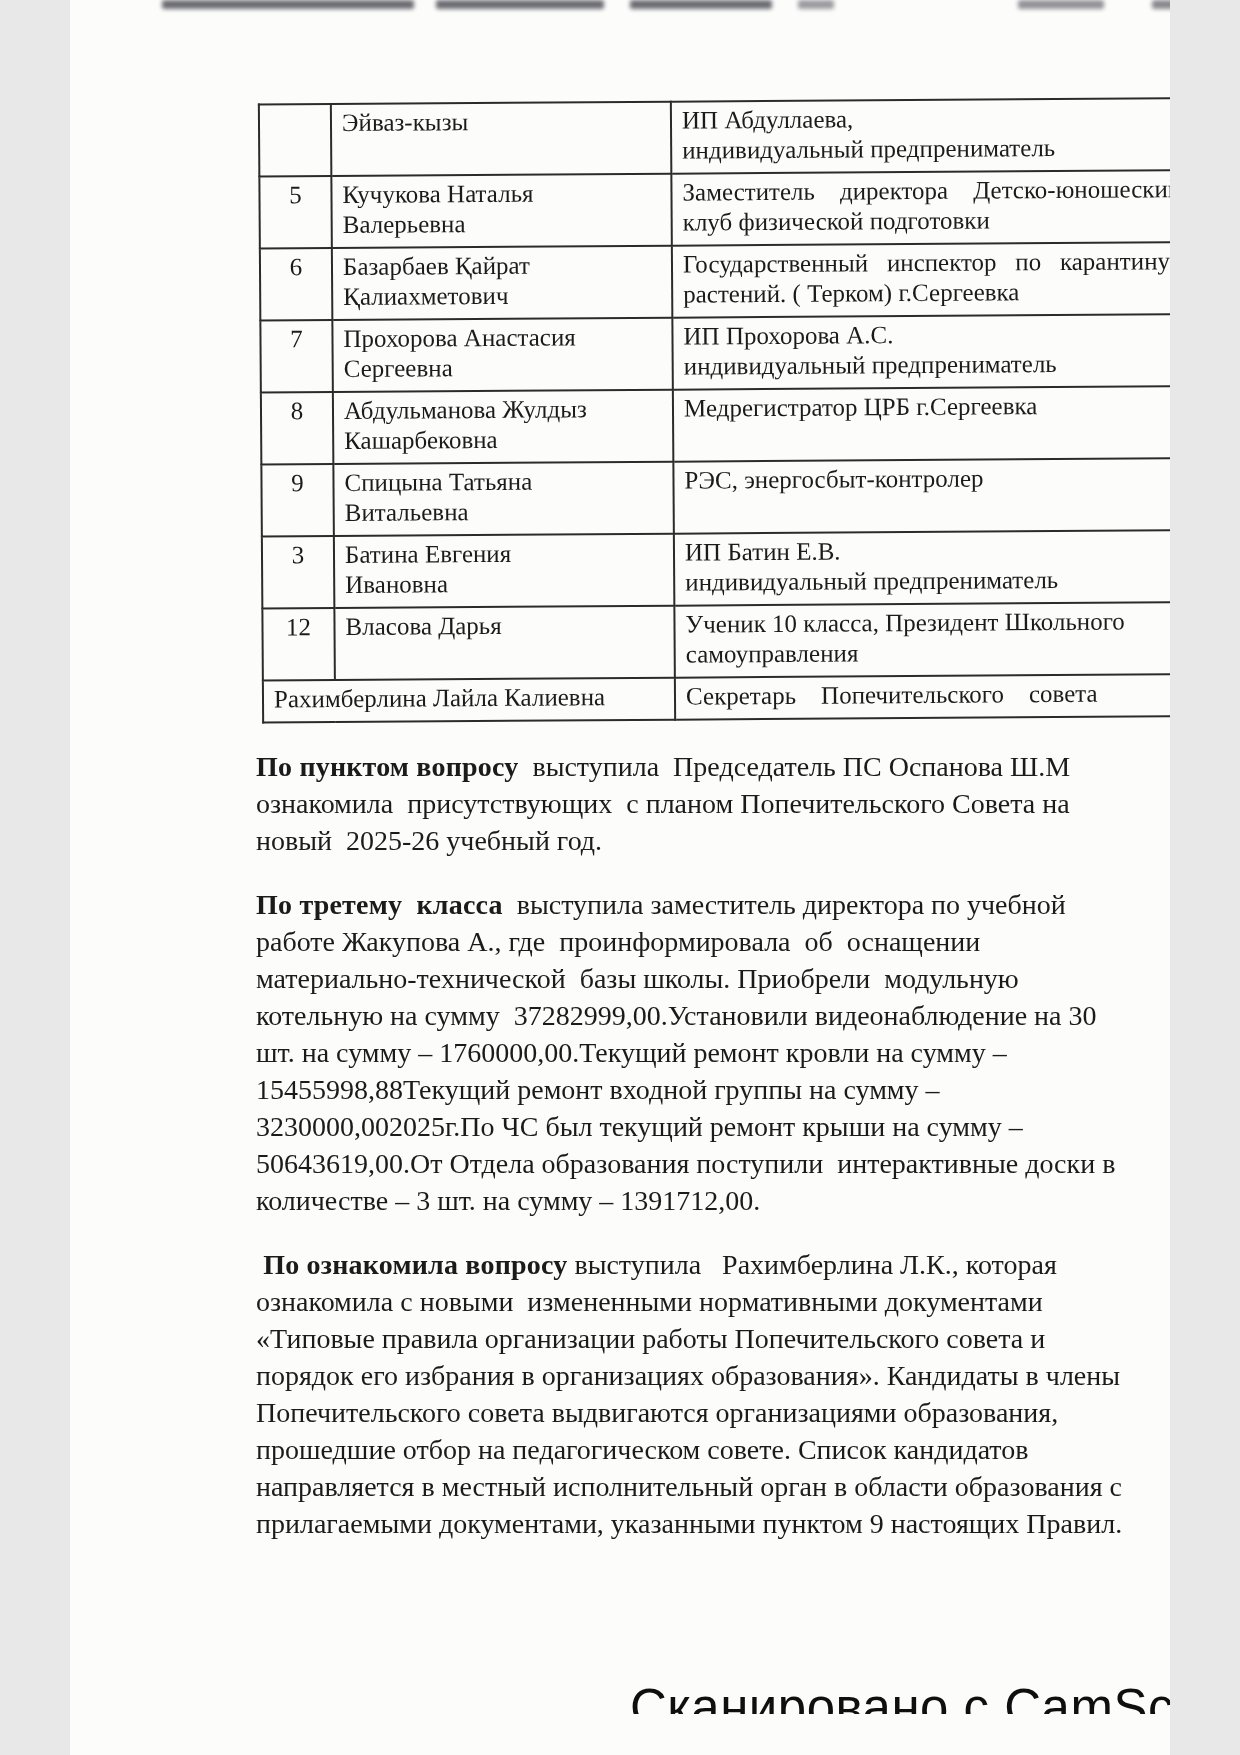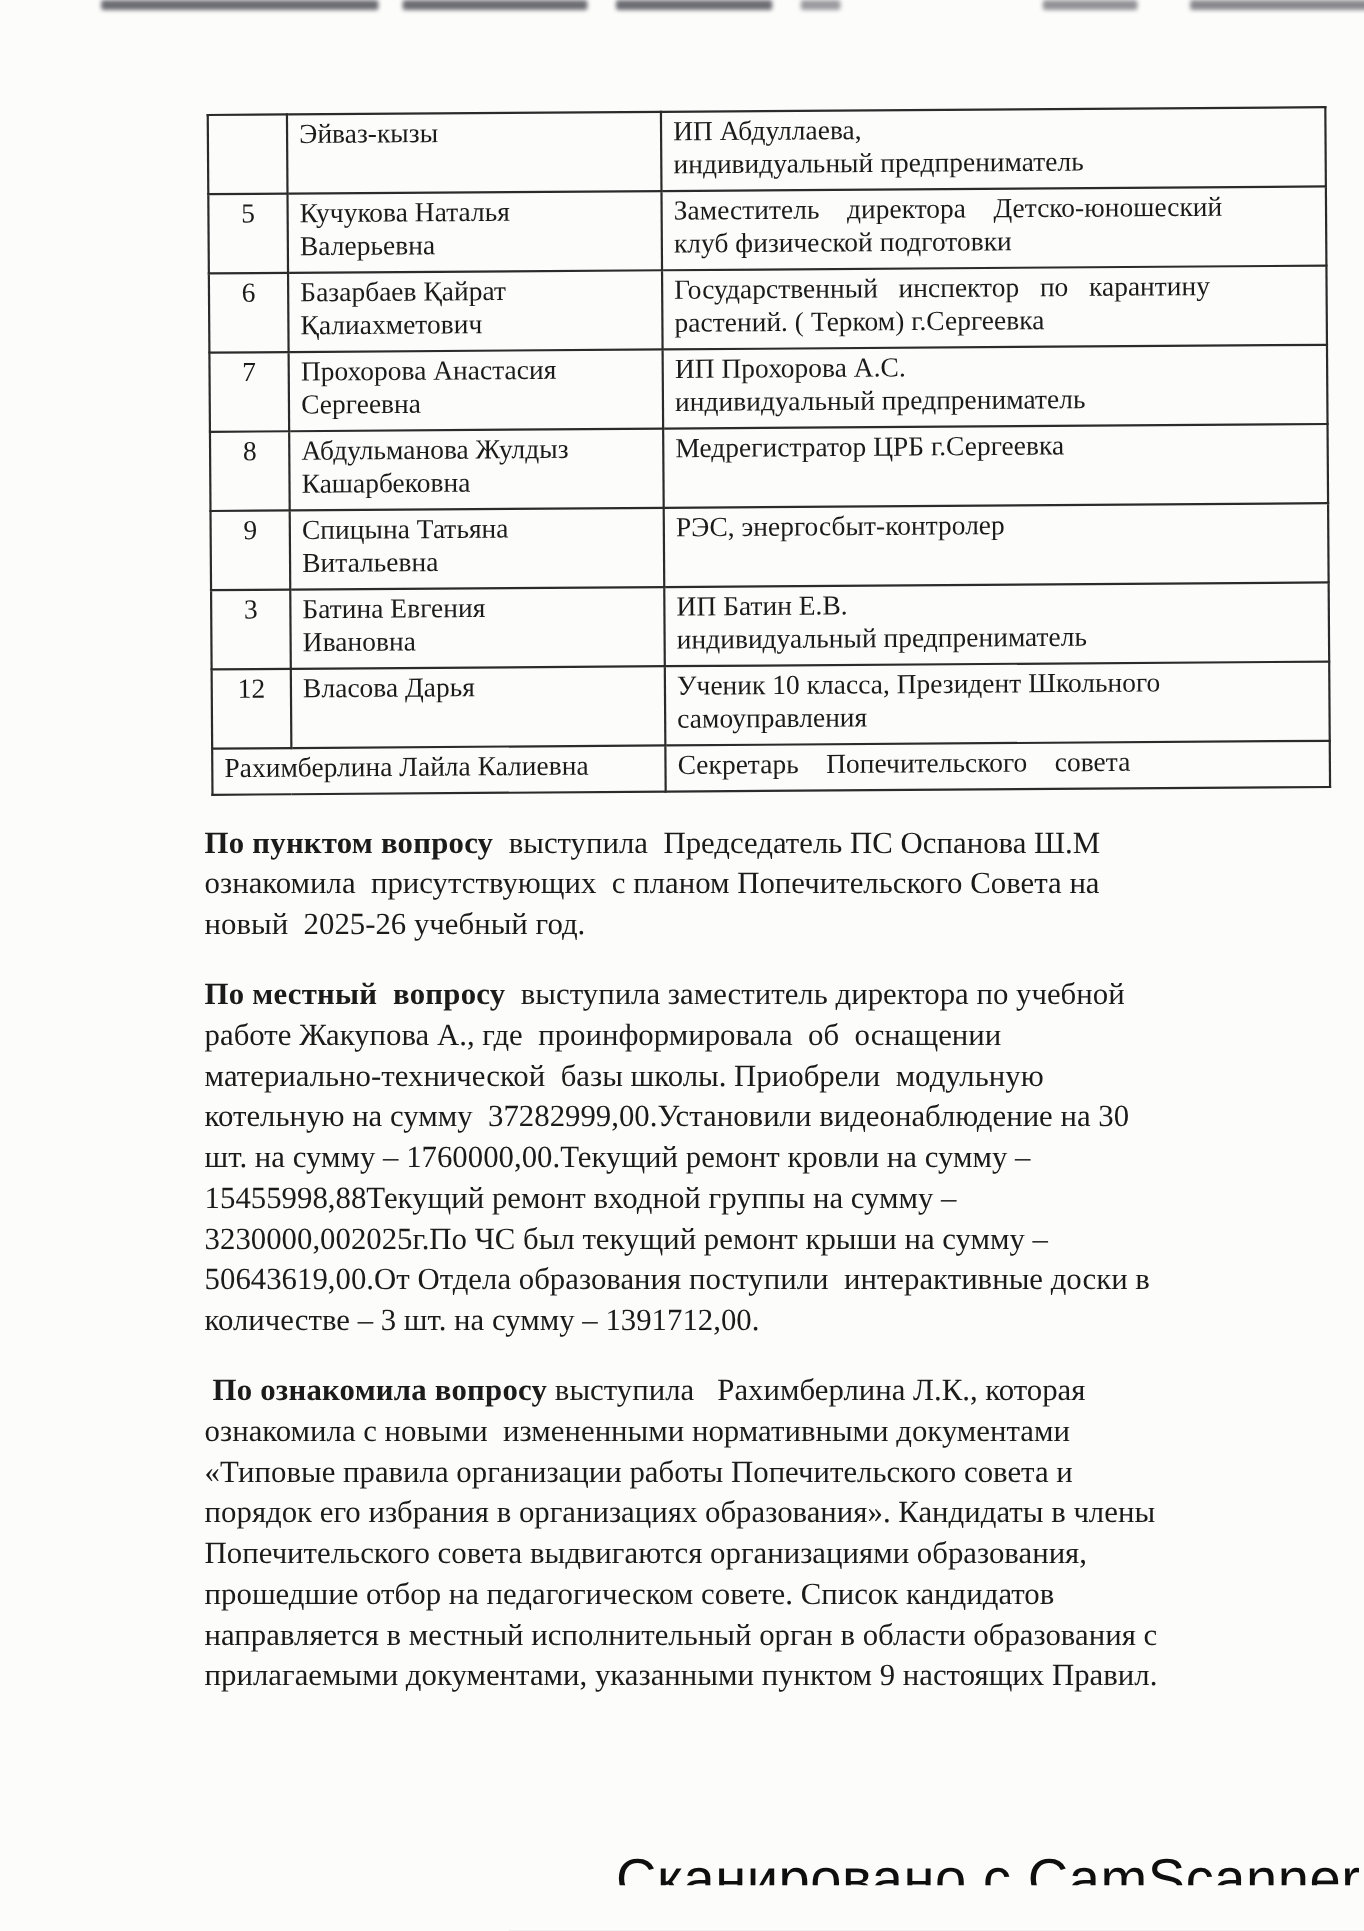--- a/index.html
+++ b/index.html
@@ -1,18 +1,18 @@
 <!DOCTYPE html>
 <html><head>
 <meta charset="utf-8">
 <style>
   html,body { margin:0; padding:0; background:#e8e8e8; }
   .page {
     position:relative;
-    width:1240px; height:1755px;
+    width:1100px; height:1755px;
     margin:0 auto;
     background:#fcfcfb;
     overflow:hidden;
     font-family:"Liberation Serif", serif;
     color:#1b1b1b;
   }
   
   .smudge { position:absolute; top:0; height:9px; background:#3c3c46; opacity:.75; filter:blur(2px); border-radius:2px; }
   .s1 { left:92px;  width:252px; }
   .s2 { left:366px; width:168px; }
@@ -132,21 +132,21 @@
         <td class="foot-name" colspan="2">Рахимберлина Лайла Калиевна</td>
         <td class="foot-role">Секретарь    Попечительского    совета</td>
       </tr>
     </tbody>
   </table>
 
   <div class="paras">
     <p class="para"><b>По пунктом вопросу</b><span>  выступила  Председатель ПС Оспанова Ш.М
 ознакомила  присутствующих  с планом Попечительского Совета на
 новый  2025-26 учебный год.</span></p>
-    <p class="para"><b>По местный  вопросу</b><span>  выступила заместитель директора по учебной
+    <p class="para"><b>По третему  класса</b><span>  выступила заместитель директора по учебной
 работе Жакупова А., где  проинформировала  об  оснащении
 материально-технической  базы школы. Приобрели  модульную
 котельную на сумму  37282999,00.Установили видеонаблюдение на 30
 шт. на сумму – 1760000,00.Текущий ремонт кровли на сумму –
 15455998,88Текущий ремонт входной группы на сумму –
 3230000,002025г.По ЧС был текущий ремонт крыши на сумму –
 50643619,00.От Отдела образования поступили  интерактивные доски в
 количестве – 3 шт. на сумму – 1391712,00.</span></p>
     <p class="para"><b> По ознакомила вопросу</b><span> выступила   Рахимберлина Л.К., которая
 ознакомила с новыми  измененными нормативными документами

